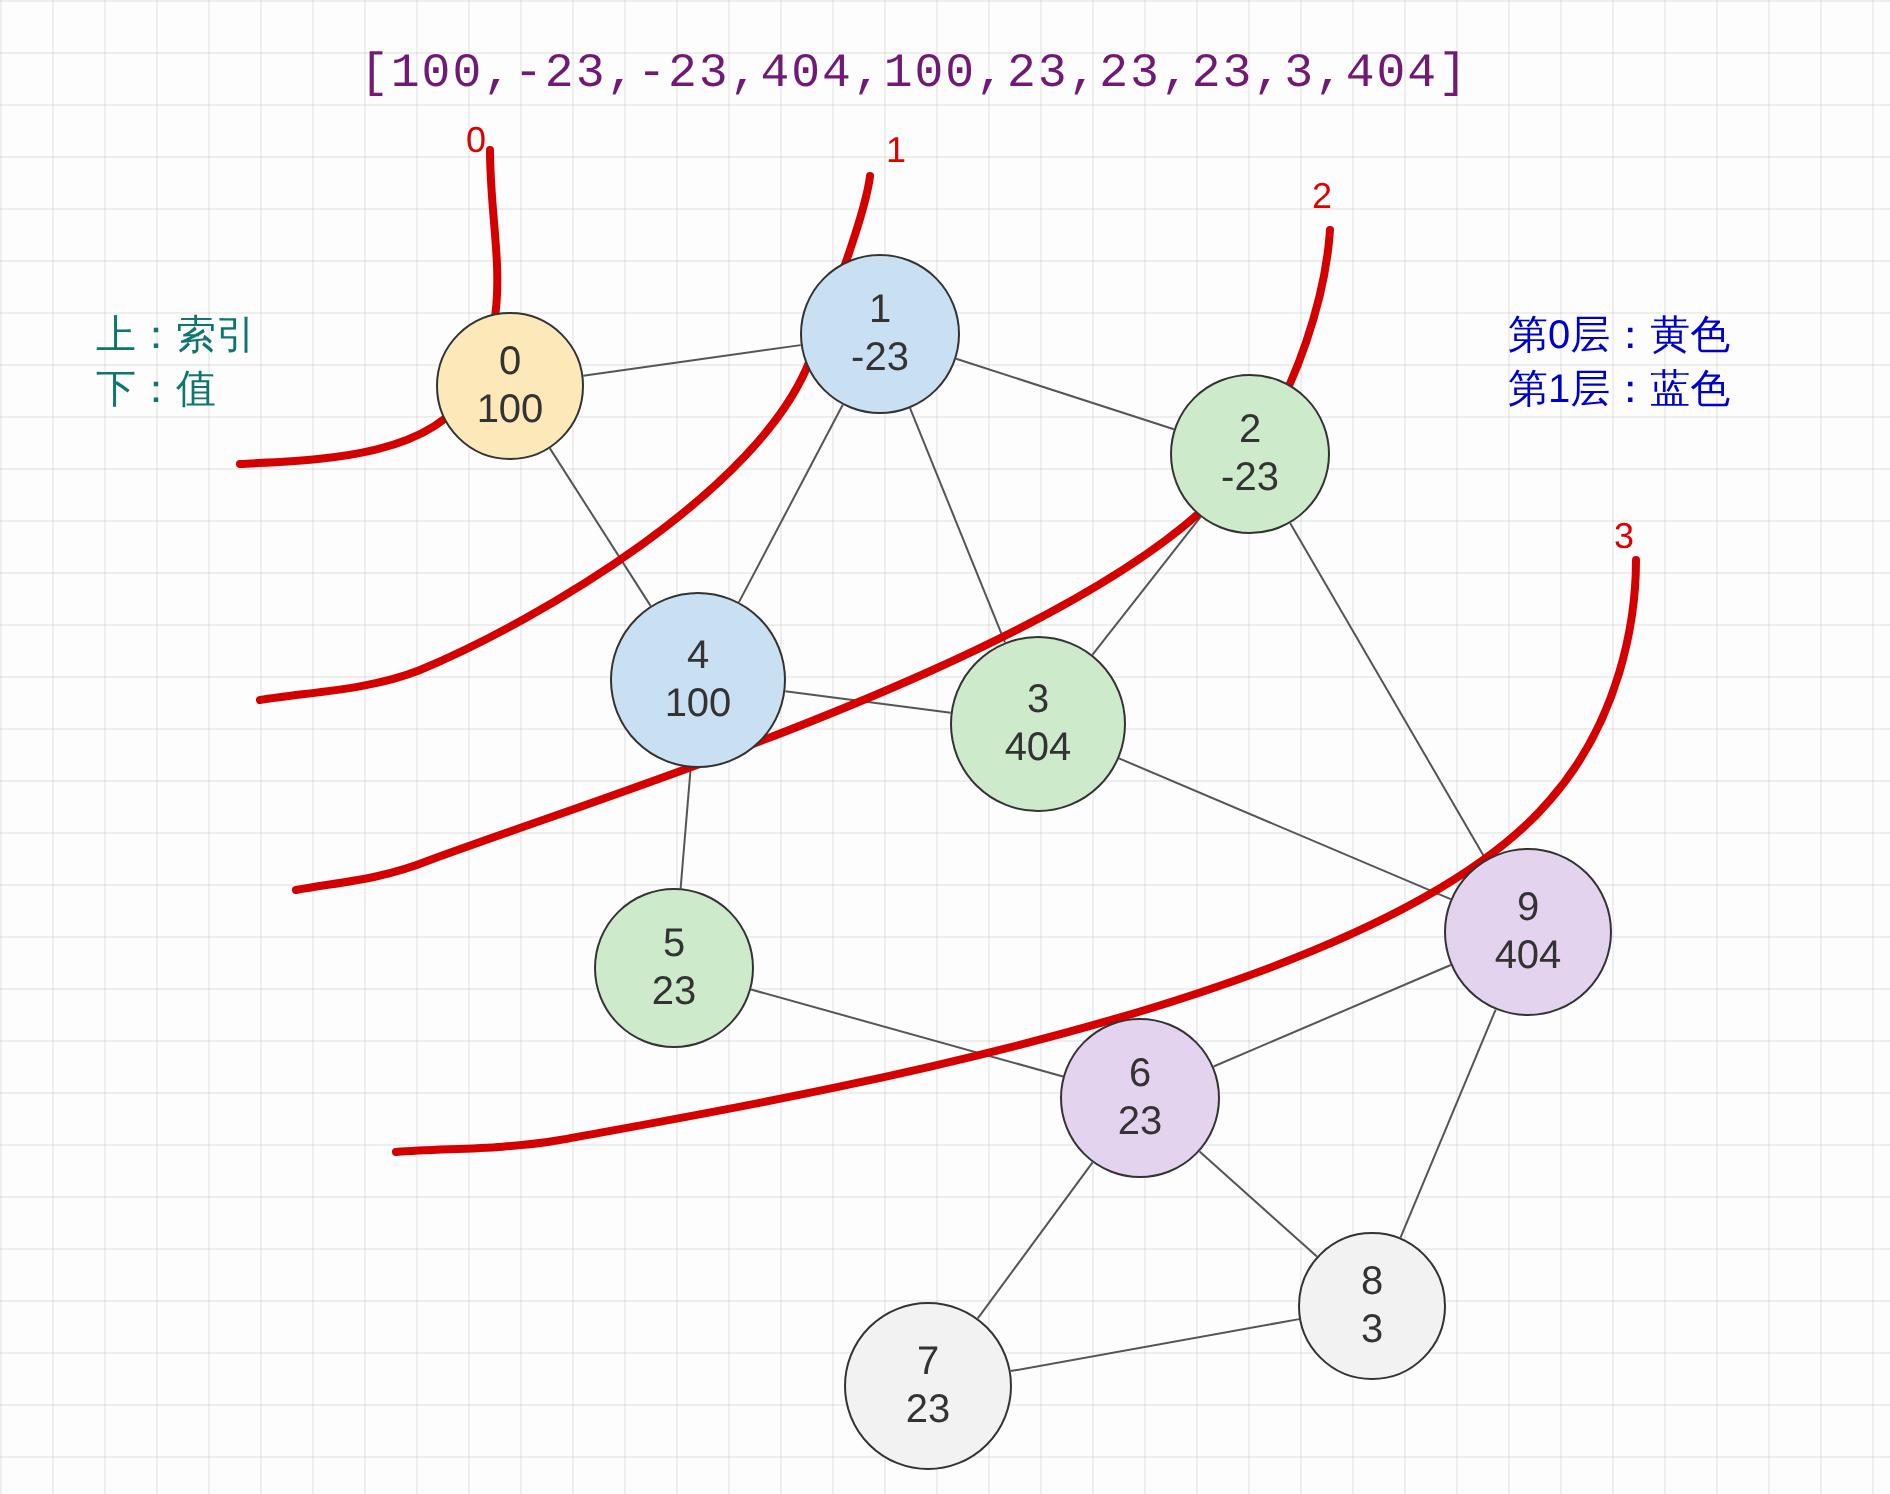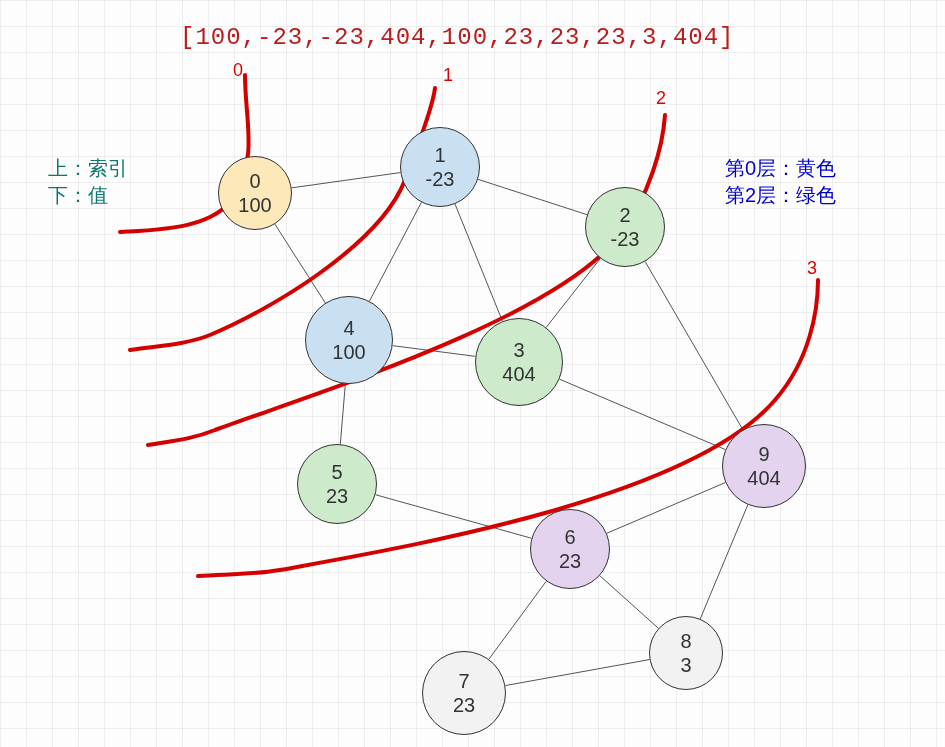--- a/index.html
+++ b/index.html
@@ -14,35 +14,35 @@
     background-size: 26px 26px;
     font-family: Arial, "Microsoft YaHei", sans-serif;
     overflow: hidden;
   }
   .title {
     position: absolute;
     top: 24px;
     left: 180px;
     font-family: "Courier New", monospace;
     font-size: 24px;
-    color: #b91c1c;
+    color: #701a75;
     letter-spacing: 1px;
   }
   .legend-left {
     position: absolute;
     top: 155px;
     left: 48px;
     font-size: 20px;
     color: #0f766e;
     line-height: 1.35;
   }
   .legend-right {
     position: absolute;
     top: 155px;
-    left: 725px;
+    left: 754px;
     font-size: 20px;
     color: #0000cc;
     line-height: 1.35;
   }
   svg.lines {
     position: absolute;
     top: 0; left: 0;
     width: 945px; height: 747px;
     pointer-events: none;
   }
@@ -108,21 +108,21 @@
 
 <div class="title">[100,-23,-23,404,100,23,23,23,3,404]</div>
 
 <div class="legend-left">
   <div>上：索引</div>
   <div>下：值</div>
 </div>
 
 <div class="legend-right">
   <div>第0层：黄色</div>
-  <div>第2层：绿色</div>
+  <div>第1层：蓝色</div>
 </div>
 
 <div class="curve-label" style="top:60px; left:233px;">0</div>
 <div class="curve-label" style="top:65px; left:443px;">1</div>
 <div class="curve-label" style="top:88px; left:656px;">2</div>
 <div class="curve-label" style="top:258px; left:807px;">3</div>
 
 <div class="node n0" style="left:218px; top:156px;">
   <span class="idx">0</span>
   <span class="val">100</span>

